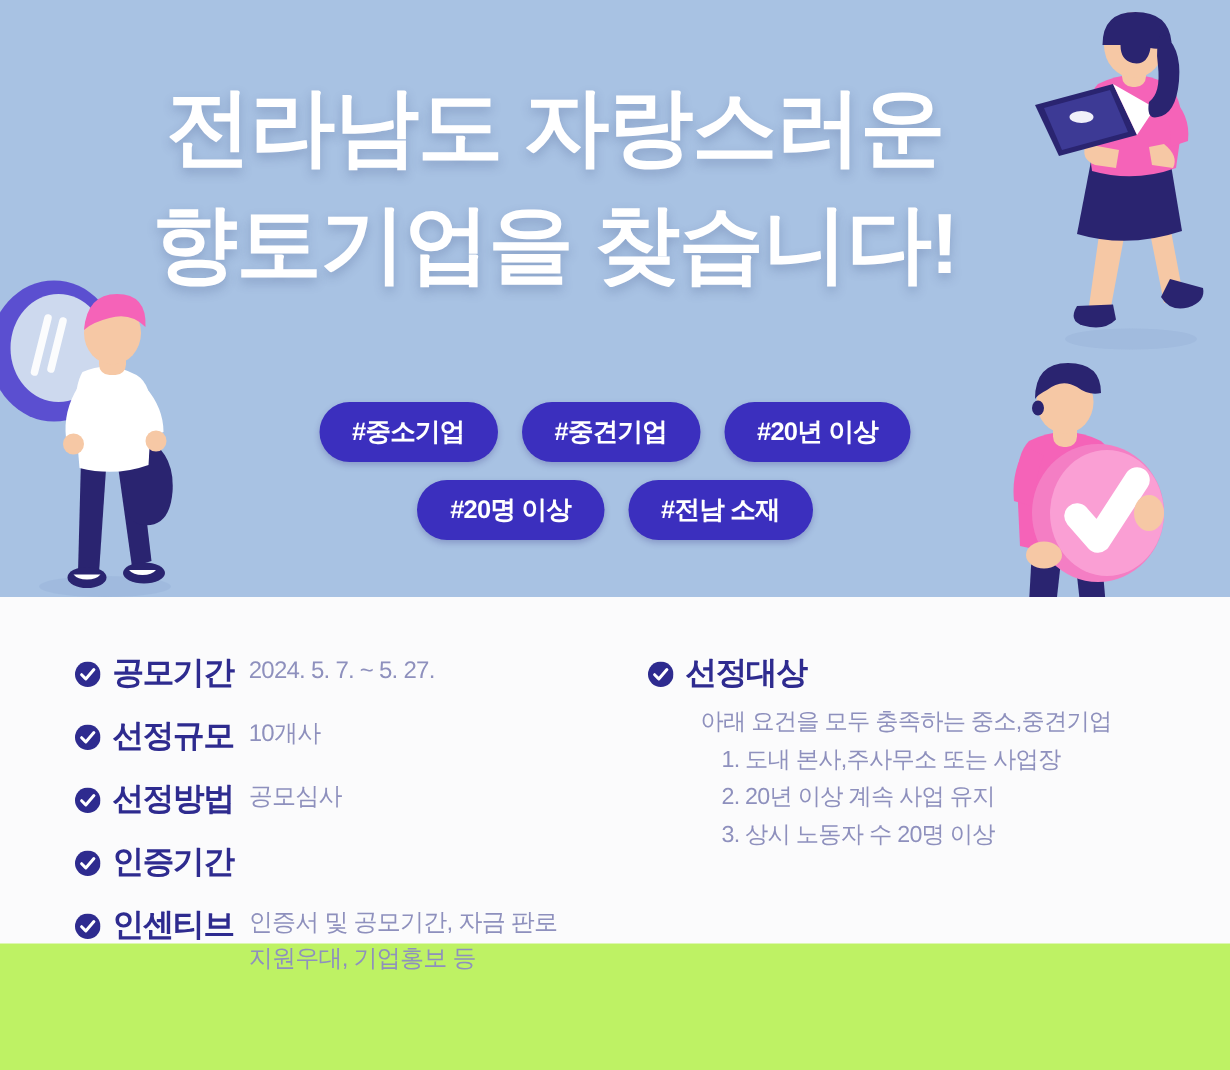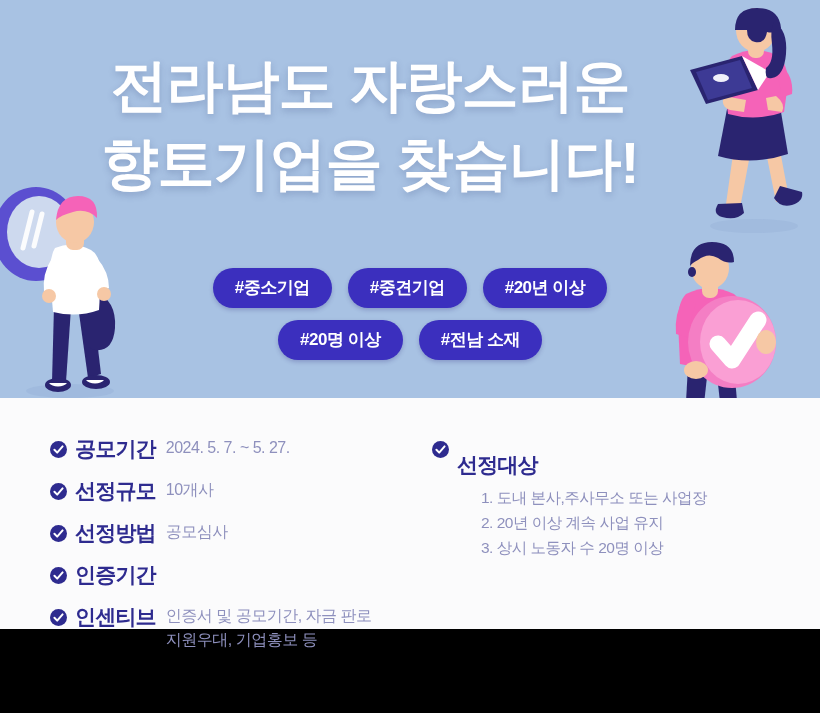--- a/index.html
+++ b/index.html
@@ -6,21 +6,21 @@
   html,body { width:820px; height:713px; }
   body {
     font-family: "Liberation Sans", "DejaVu Sans", sans-serif;
     background:#fdfdfd;
     overflow:hidden;
     position:relative;
   }
   #poster {
     position:relative;
     width:820px; height:713px;
-    background:#000000;
+    background:#bef264;
     overflow:hidden;
   }
 
   
   .header {
     position:absolute; left:0; top:0;
     width:820px; height:398px;
     background:#a8c2e3;
     overflow:hidden;
   }
@@ -104,21 +104,20 @@
   }
   .info-value .vline { display:block; }
 
   .section-head { display:flex; align-items:flex-start; margin-bottom:7px; }
   .section-title {
     color:#2e2b8f;
     font-weight:bold;
     font-size:21px;
     letter-spacing:-0.8px;
     line-height:26px;
-    margin-top:16px;
   }
   .section-body {
     margin-left:35px;
     color:#8e90bd;
     font-size:15.5px;
     line-height:25px;
     letter-spacing:-0.5px;
   }
   .section-body .numbered { margin-left:14px; }
   .section-body .sub-bullet { margin-left:16px; }
@@ -328,20 +327,21 @@
         <div class="section-head">
           <span class="check-icon">
             <svg width="17" height="17" viewBox="0 0 17 17">
                 <circle cx="8.5" cy="8.5" r="8.5" fill="#2e2b8f"></circle>
                 <path d="M4.4 8.8 L7.2 11.6 L12.6 5.4" stroke="#ffffff" stroke-width="2" fill="none" stroke-linecap="round" stroke-linejoin="round"></path>
               </svg>
           </span>
           <span class="section-title">선정대상</span>
         </div>
         <div class="section-body">
+          <div>아래 요건을 모두 충족하는 중소,중견기업</div>
           <div class="numbered">1. 도내 본사,주사무소 또는 사업장</div>
           <div class="numbered">2. 20년 이상 계속 사업 유지</div>
           <div class="numbered">3. 상시 노동자 수 20명 이상</div>
         </div>
       </div>
 
       <div class="gap-block">
       </div>
     </div>
   </div>

